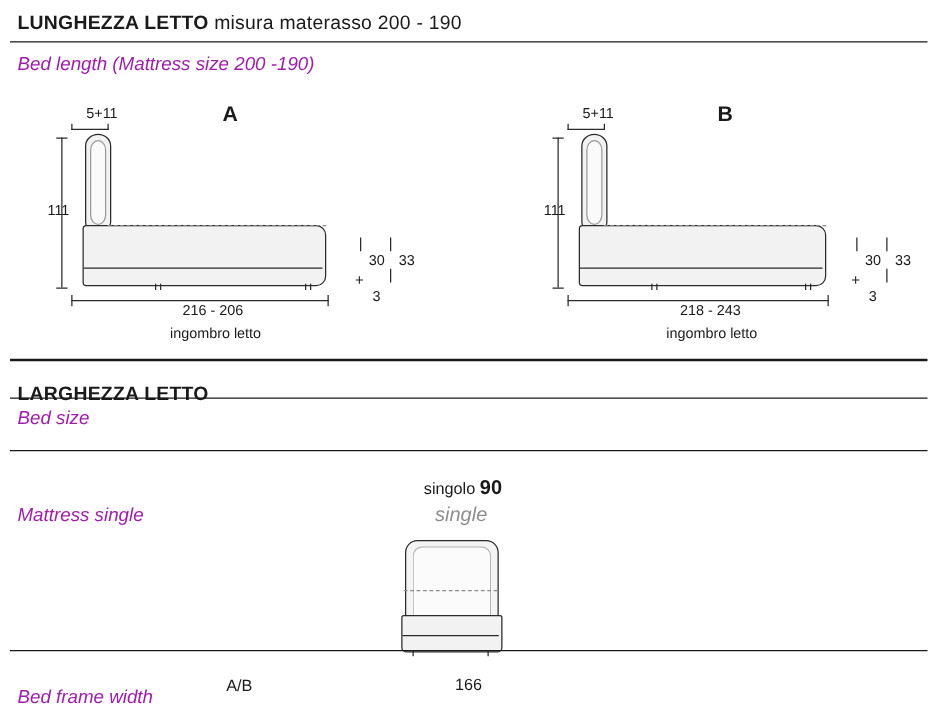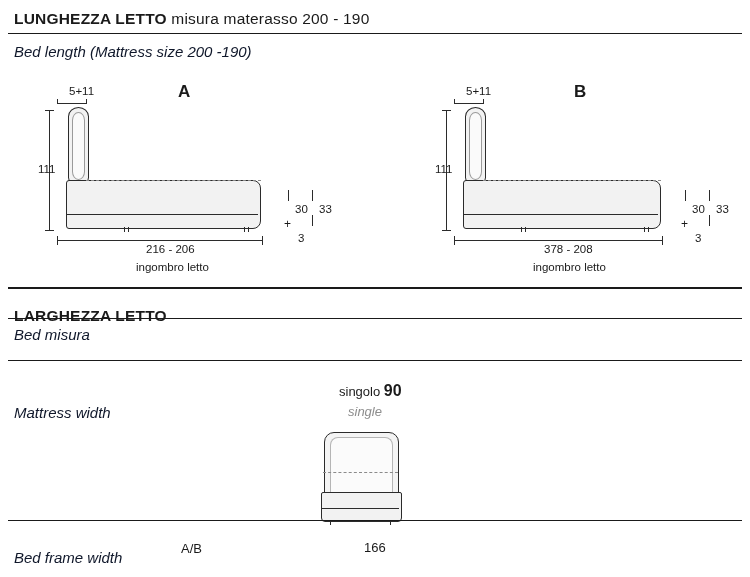--- a/index.html
+++ b/index.html
@@ -26,21 +26,21 @@
     font-size: 15.5px;
     letter-spacing: 0.2px;
     white-space: nowrap;
   }
   .sec-title .bold { font-weight: bold; }
   .sec-title .reg { font-weight: normal; }
   .sec-sub {
     position: absolute;
     font-size: 15px;
     font-style: italic;
-    color: #0f172a;
+    color: #a21caf;
     white-space: nowrap;
   }
   .rule {
     position: absolute;
     left: 8px;
     width: 734px;
     height: 1px;
     background: #1a1a1a;
   }
   
@@ -216,40 +216,40 @@
     <div class="lbl" style="left:704px; top:203px;">33</div>
     <div class="vline" style="left:685px; top:190px; height:11px;"></div>
     <div class="vline" style="left:709px; top:190px; height:11px;"></div>
     <div class="plus" style="left:681px; top:218px;">+</div>
     <div class="vline" style="left:709px; top:215px; height:11px;"></div>
     <div class="lbl" style="left:683px; top:232px;">3</div>
 
     <div class="hline" style="left:454px; top:240px; width:209px;"></div>
     <div class="vline" style="left:454px; top:236px; height:9px;"></div>
     <div class="vline" style="left:662px; top:236px; height:9px;"></div>
-    <div class="lbl" style="left:532px; top:243px;">378 - 208</div>
+    <div class="lbl" style="left:532px; top:243px;">218 - 243</div>
     <div class="lbl cap" style="left:521px; top:261px;">ingombro letto</div>
   </div>
 
   <div class="rule" style="top:287px; height:2px;"></div>
   <div class="sec-title" style="left:14px; top:295px;margin-top:12px;">
     <span class="bold">LARGHEZZA LETTO</span>
   </div>
   <div class="rule" style="top:318px;"></div>
-  <div class="sec-sub" style="left:14px; top:326px;">Bed misura</div>
+  <div class="sec-sub" style="left:14px; top:326px;">Bed size</div>
 
   <div class="rule" style="top:360px;"></div>
 
-  <div class="sec-sub" style="left:14px; top:404px;">Mattress width</div>
+  <div class="sec-sub" style="left:14px; top:404px;">Mattress single</div>
 
   <div>
     <div class="lbl mid" style="left:327px; top:382px;">
       <span>singolo </span><span style="font-weight:bold; font-size:16px;">90</span>
     </div>
-    <div class="lbl" style="left:336px; top:404px; font-style:italic; color:#8d8d8d; font-size:13px;">single</div>
+    <div class="lbl" style="left:336px; top:404px; font-style:italic; color:#8d8d8d; font-size:16px;">single</div>
 
     <div class="front-hb" style="left:324px; top:432px; width:73px; height:63px;"></div>
     <div class="front-hb-inner" style="left:330px; top:437px; width:61px; height:58px;"></div>
     <div class="front-base" style="left:321px; top:492px; width:79px; height:28px;"></div>
     <div class="hline dash" style="left:323px; top:472px; width:75px;"></div>
     <div class="hline" style="left:322px; top:508px; width:77px;"></div>
     <div class="vline" style="left:330px; top:520px; height:5px;"></div>
     <div class="vline" style="left:390px; top:520px; height:5px;"></div>
 
     <div class="lbl mid" style="left:352px; top:540px;">166</div>

